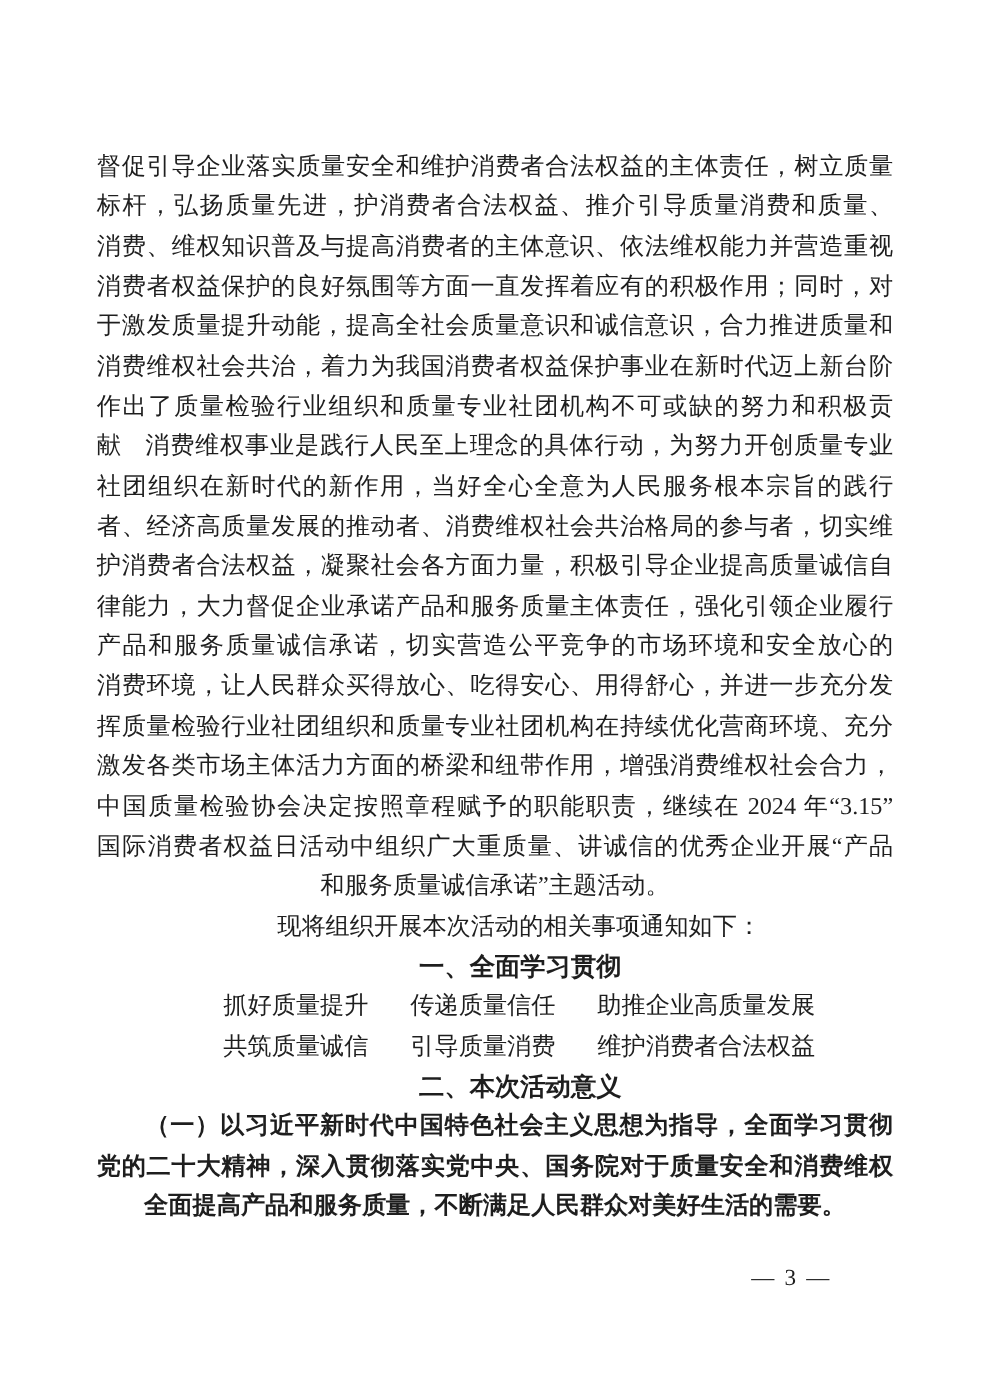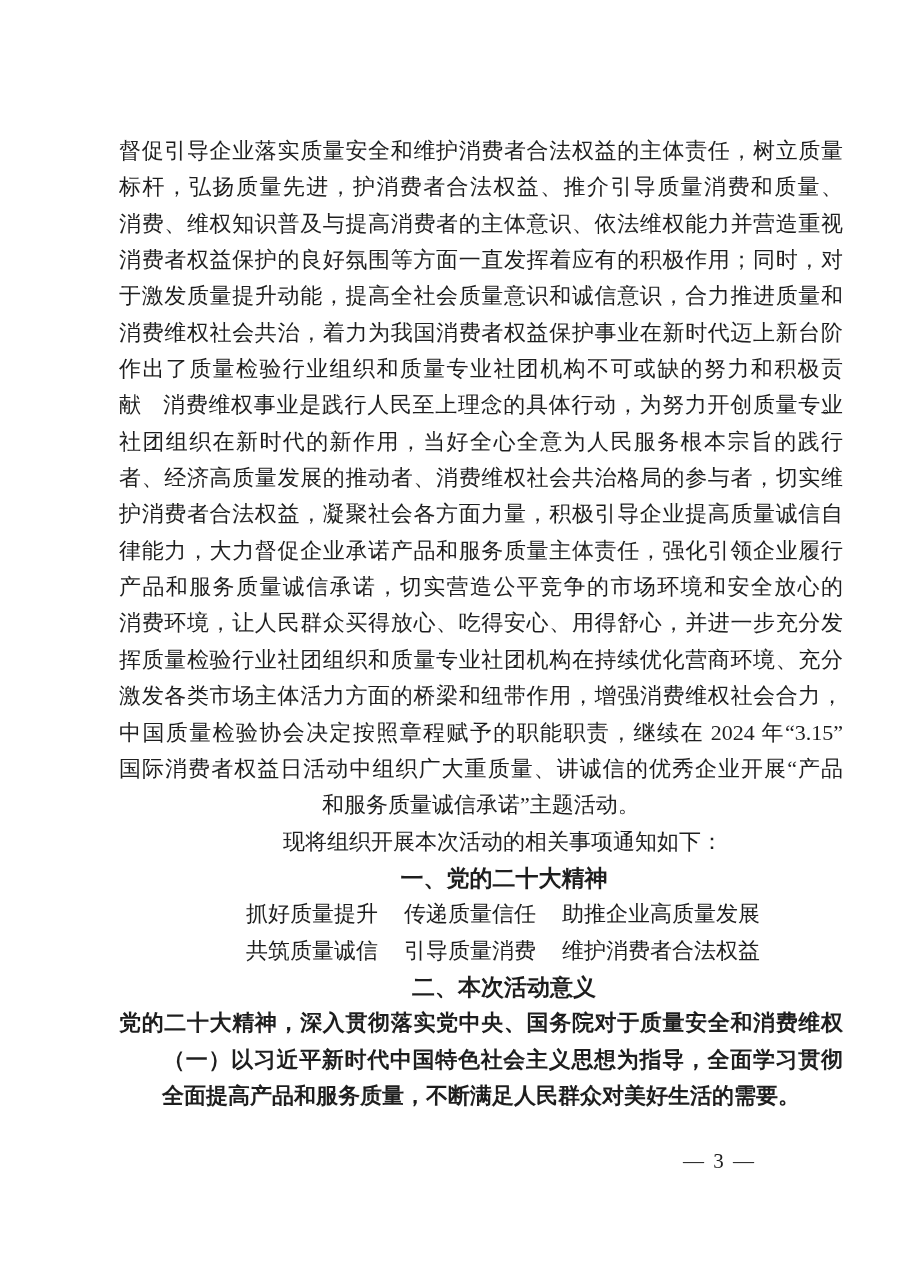--- a/index.html
+++ b/index.html
@@ -11,21 +11,21 @@
     position: relative;
     width: 900px;
     height: 1273px;
     background: #ffffff;
     overflow: hidden;
     color: #1e1e1e;
     font-family: "Liberation Serif", serif;
   }
   .text-block {
     position: absolute;
-    left: 119px;
+    left: 88px;
     top: 133px;
     width: 724px;
     font-size: 22px;
     line-height: 36.35px;
   }
   .line {
     height: 36.35px;
     overflow: visible;
     text-align: center;
   }
@@ -42,21 +42,21 @@
   }
   .line.heading {
     font-family: "Liberation Sans", sans-serif;
     font-weight: 700;
     font-size: 23px;
   }
   .line.theme {
     padding-left: 2em;
   }
   .line.theme .part + .part {
-    margin-left: 26px;
+    margin-left: 38px;
   }
   .page-number {
     position: absolute;
     top: 1149px;
     left: 683px;
     font-size: 21px;
     letter-spacing: 2px;
     font-family: "Liberation Serif", serif;
     color: #1e1e1e;
   }
@@ -79,22 +79,22 @@
       <div class="line body justify">护消费者合法权益，凝聚社会各方面力量，积极引导企业提高质量诚信自</div>
       <div class="line body justify">律能力，大力督促企业承诺产品和服务质量主体责任，强化引领企业履行</div>
       <div class="line body justify">产品和服务质量诚信承诺，切实营造公平竞争的市场环境和安全放心的</div>
       <div class="line body justify">消费环境，让人民群众买得放心、吃得安心、用得舒心，并进一步充分发</div>
       <div class="line body justify">挥质量检验行业社团组织和质量专业社团机构在持续优化营商环境、充分</div>
       <div class="line body justify">激发各类市场主体活力方面的桥梁和纽带作用，增强消费维权社会合力，</div>
       <div class="line body justify">中国质量检验协会决定按照章程赋予的职能职责，继续在 2024 年“3.15”</div>
       <div class="line body justify">国际消费者权益日活动中组织广大重质量、讲诚信的优秀企业开展“产品</div>
       <div class="line body">和服务质量诚信承诺”主题活动。</div>
       <div class="line body indent">现将组织开展本次活动的相关事项通知如下：</div>
-      <div class="line heading indent">一、党的二十大精神</div>
+      <div class="line heading indent">一、全面学习贯彻</div>
       <div class="line theme"><span class="part">抓好质量提升</span><span class="part">传递质量信任</span><span class="part">助推企业高质量发展</span></div>
       <div class="line theme"><span class="part">共筑质量诚信</span><span class="part">引导质量消费</span><span class="part">维护消费者合法权益</span></div>
       <div class="line heading indent">二、本次活动意义</div>
+      <div class="line bold-body indent justify">（一）以习近平新时代中国特色社会主义思想为指导，全面学习贯彻</div>
       <div class="line bold-body justify">党的二十大精神，深入贯彻落实党中央、国务院对于质量安全和消费维权</div>
-      <div class="line bold-body indent justify">（一）以习近平新时代中国特色社会主义思想为指导，全面学习贯彻</div>
       <div class="line bold-body">全面提高产品和服务质量，不断满足人民群众对美好生活的需要。</div>
     </div>
   <div class="page-number">— 3 —</div>
 </div>
 
 </body></html>

